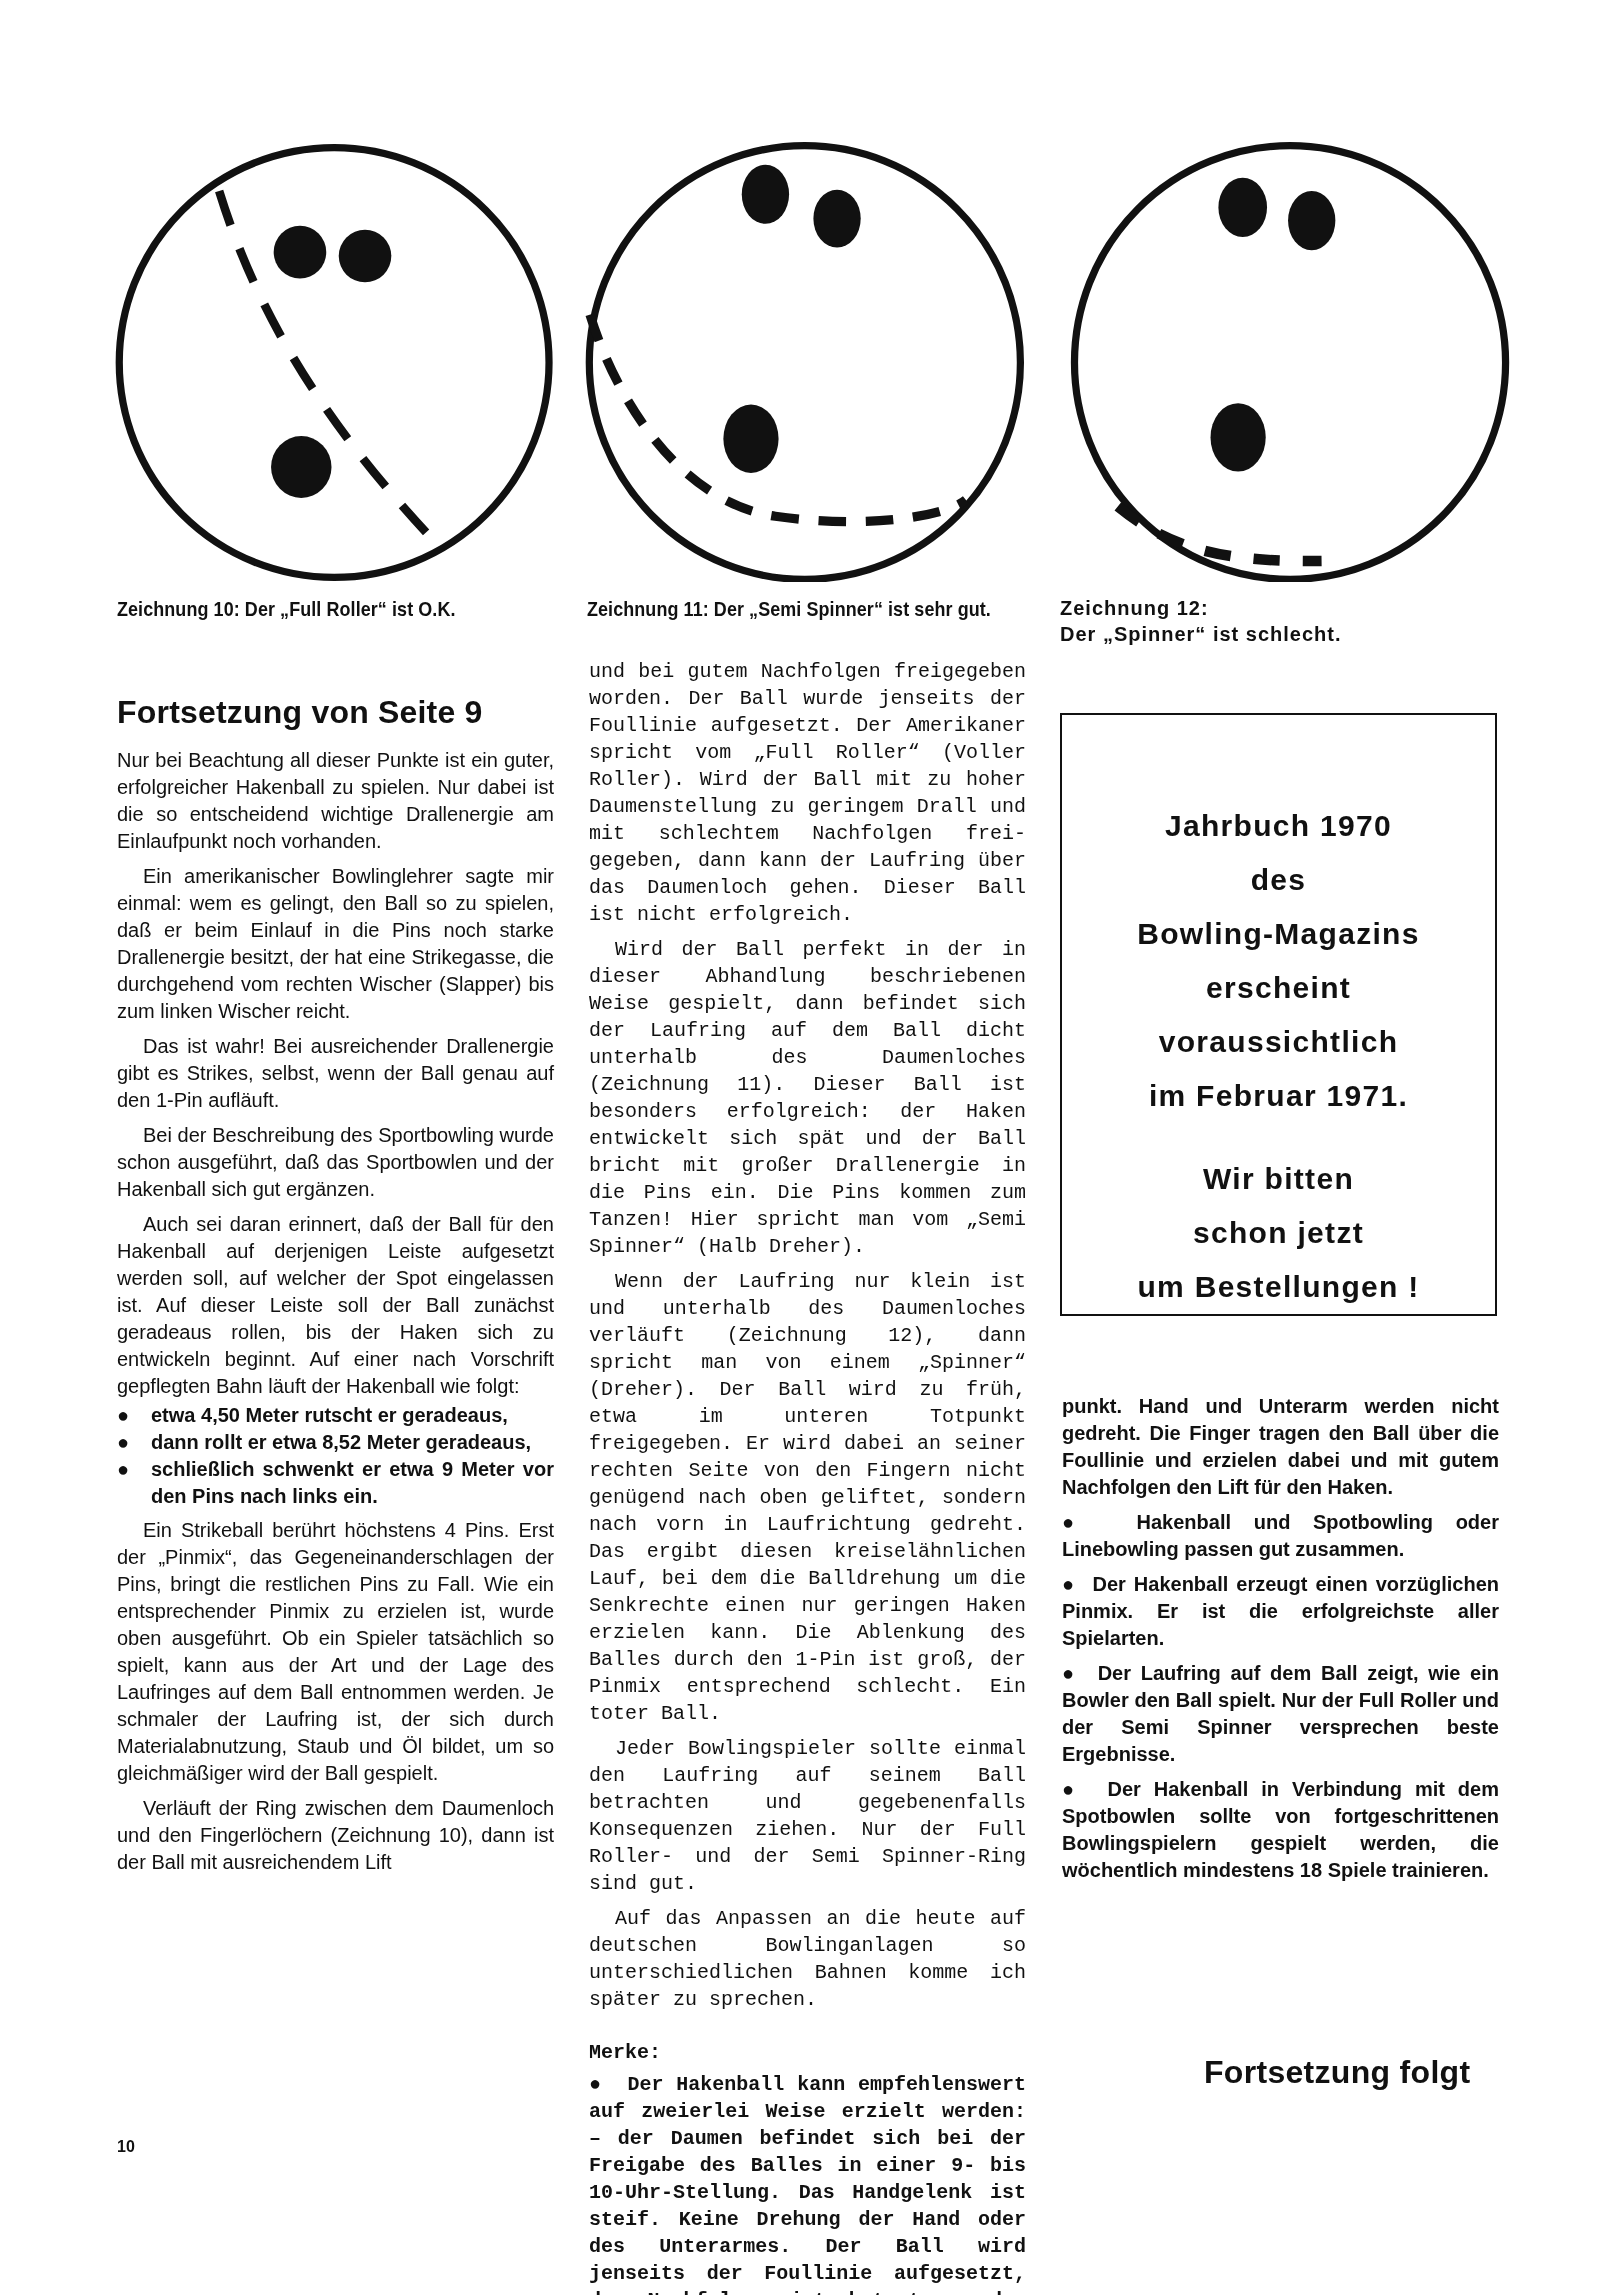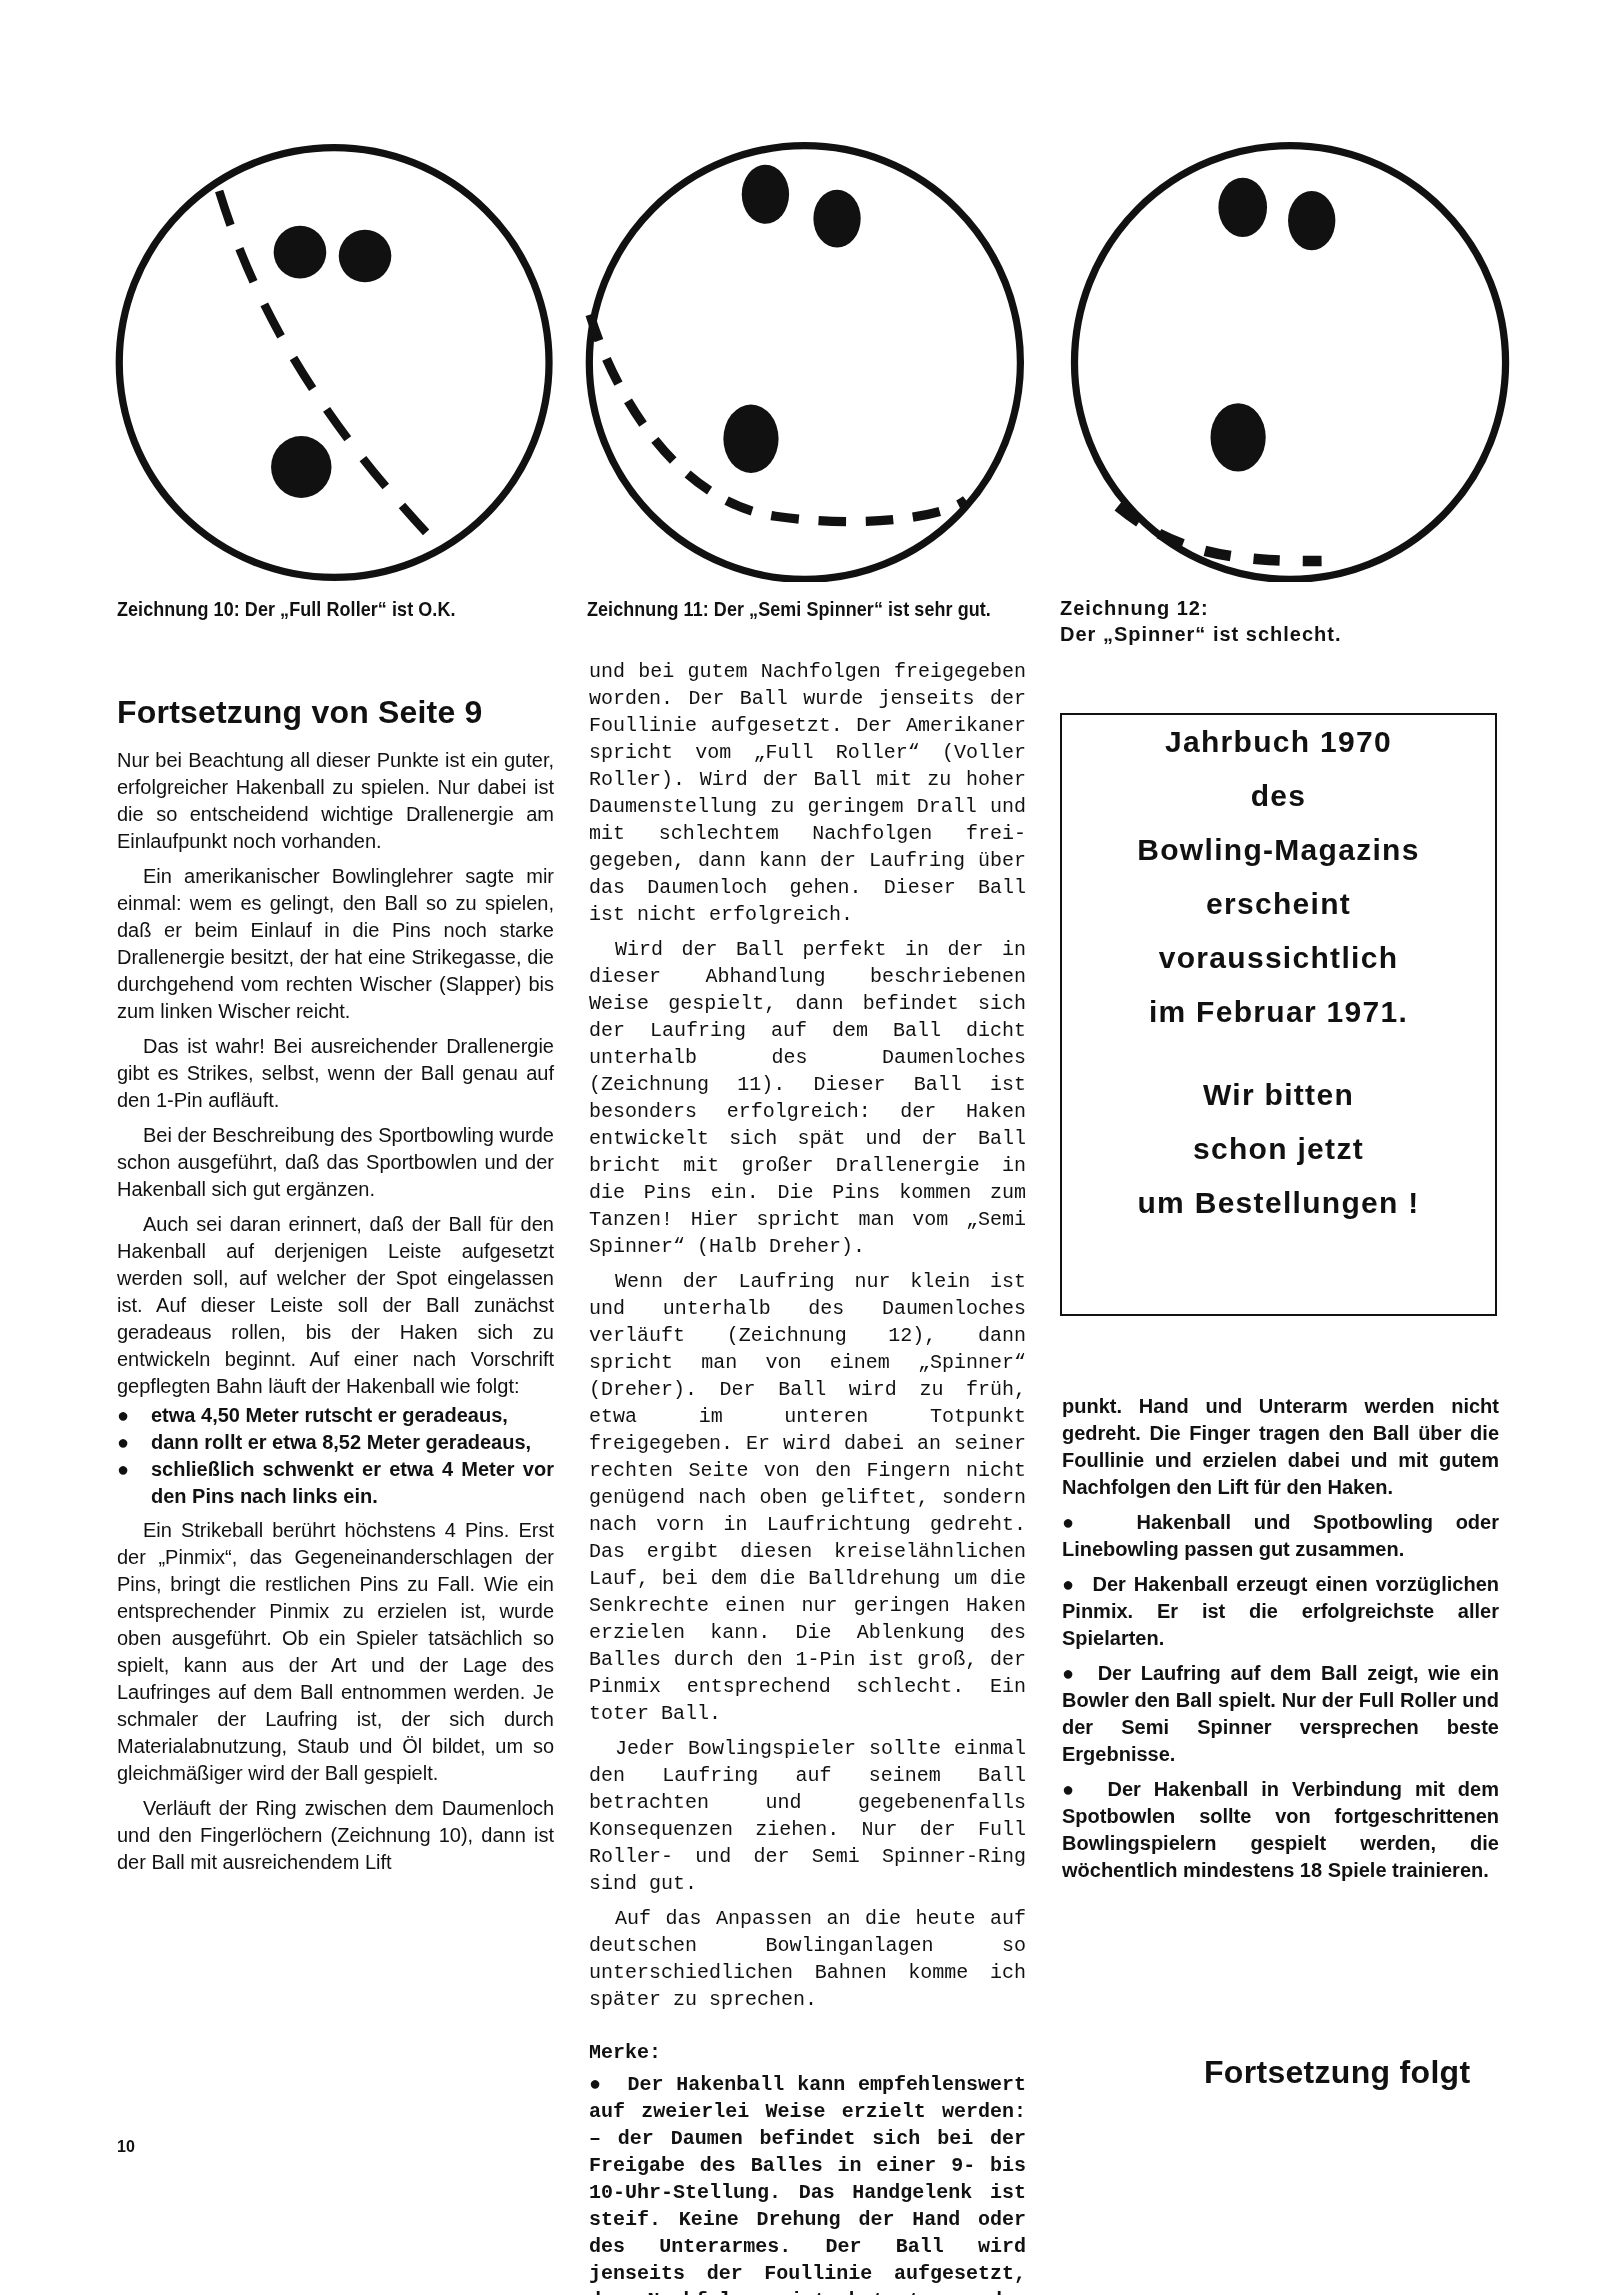--- a/index.html
+++ b/index.html
@@ -10,21 +10,21 @@
   .cap3 { letter-spacing:1px; transform:none; font-size:20px; line-height:26px; }
   .col { position:absolute; width:437px; font-size:20px; line-height:27px; text-align:justify; hyphens:manual;margin-top:16px; }
   .col p { margin:0 0 8px 0; text-indent:0; }
   .col p.ind { text-indent:26px; }
   .headline { font-weight:bold; font-size:32px; line-height:39px; margin:0 0 14.5px 0; letter-spacing:0.2px; white-space:nowrap; }
   .bul { font-weight:bold; display:flex; margin:0; }
   .bul .dot { flex:0 0 34px; font-size:20px; }
   .bul .txt { flex:1; text-align:justify; }
   .bold { font-weight:bold; }
   .merke-title { font-weight:bold; margin:26px 0 5.3px 0; }
-  .box { position:absolute; left:1060px; top:713px; width:437px; height:603px; border:2.6px solid #111; box-sizing:border-box; display:flex; flex-direction:column; align-items:center; justify-content:flex-start; text-align:center; }
+  .box { position:absolute; left:1060px; top:713px; width:437px; height:603px; border:2.6px solid #111; box-sizing:border-box; display:flex; flex-direction:column; align-items:center; justify-content:flex-end; text-align:center; }
   .box .ln { font-weight:bold; font-size:30px; line-height:54px; letter-spacing:1.3px; }
   .box .gap { height:29px; }
   .folgt { position:absolute; left:1204px; top:2054px; font-weight:bold; font-size:32px; letter-spacing:0.3px; }
   .pageno { position:absolute; left:117px; top:2138px; font-weight:bold; font-size:16px; }
 </style>
 </head>
 <body>
 
 <div class="fig" style="left:104px;">
   <svg viewBox="0 0 730 700">
@@ -71,21 +71,21 @@
   <div class="bul">
       <span class="dot">●</span>
       <span class="txt">etwa 4,50 Meter rutscht er gerade­aus,</span>
     </div>
   <div class="bul">
       <span class="dot">●</span>
       <span class="txt">dann rollt er etwa 8,52 Meter gera­deaus,</span>
     </div>
   <div class="bul" style="margin-bottom:6.6px;">
       <span class="dot">●</span>
-      <span class="txt">schließlich schwenkt er etwa 4 Me­ter vor den Pins nach links ein.</span>
+      <span class="txt">schließlich schwenkt er etwa 9 Me­ter vor den Pins nach links ein.</span>
     </div>
   <p class="ind">Ein Strikeball berührt höchstens 4 Pins. Erst der „Pinmix“, das Gegeneinanderschla­gen der Pins, bringt die restlichen Pins zu Fall. Wie ein entsprechender Pinmix zu erzielen ist, wurde oben ausgeführt. Ob ein Spieler tatsächlich so spielt, kann aus der Art und der Lage des Laufringes auf dem Ball entnommen werden. Je schmaler der Laufring ist, der sich durch Materialabnut­zung, Staub und Öl bildet, um so gleich­mäßiger wird der Ball gespielt.</p>
   <p class="ind">Verläuft der Ring zwischen dem Daumen­loch und den Fingerlöchern (Zeichnung 10), dann ist der Ball mit ausreichendem Lift</p>
 </div>
 
 <div class="col" style="left:589px; top:642px;font-family:Liberation Mono, monospace;">
   <p>und bei gutem Nachfolgen freigegeben worden. Der Ball wurde jenseits der Foul­linie aufgesetzt. Der Amerikaner spricht vom „Full Roller“ (Voller Roller). Wird der Ball mit zu hoher Daumenstellung zu geringem Drall und mit schlechtem Nachfolgen frei­gegeben, dann kann der Laufring über das Daumenloch gehen. Dieser Ball ist nicht erfolgreich.</p>
   <p class="ind">Wird der Ball perfekt in der in dieser Ab­handlung beschriebenen Weise gespielt, dann befindet sich der Laufring auf dem Ball dicht unterhalb des Daumenloches (Zeichnung 11). Dieser Ball ist besonders erfolgreich: der Haken entwickelt sich spät und der Ball bricht mit großer Drallenergie in die Pins ein. Die Pins kommen zum Tanzen! Hier spricht man vom „Semi Spinner“ (Halb Dreher).</p>
   <p class="ind">Wenn der Laufring nur klein ist und un­terhalb des Daumenloches verläuft (Zeich­nung 12), dann spricht man von einem „Spinner“ (Dreher). Der Ball wird zu früh, etwa im unteren Totpunkt freigegeben. Er wird dabei an seiner rechten Seite von den Fingern nicht genügend nach oben geliftet, sondern nach vorn in Laufrichtung gedreht. Das ergibt diesen kreiselähnlichen Lauf, bei dem die Balldrehung um die Senkrechte ei­nen nur geringen Haken erzielen kann. Die Ablenkung des Balles durch den 1-Pin ist groß, der Pinmix entsprechend schlecht. Ein toter Ball.</p>
   <p class="ind">Jeder Bowlingspieler sollte einmal den Laufring auf seinem Ball betrachten und gegebenenfalls Konsequenzen ziehen. Nur der Full Roller- und der Semi Spinner-Ring sind gut.</p>

